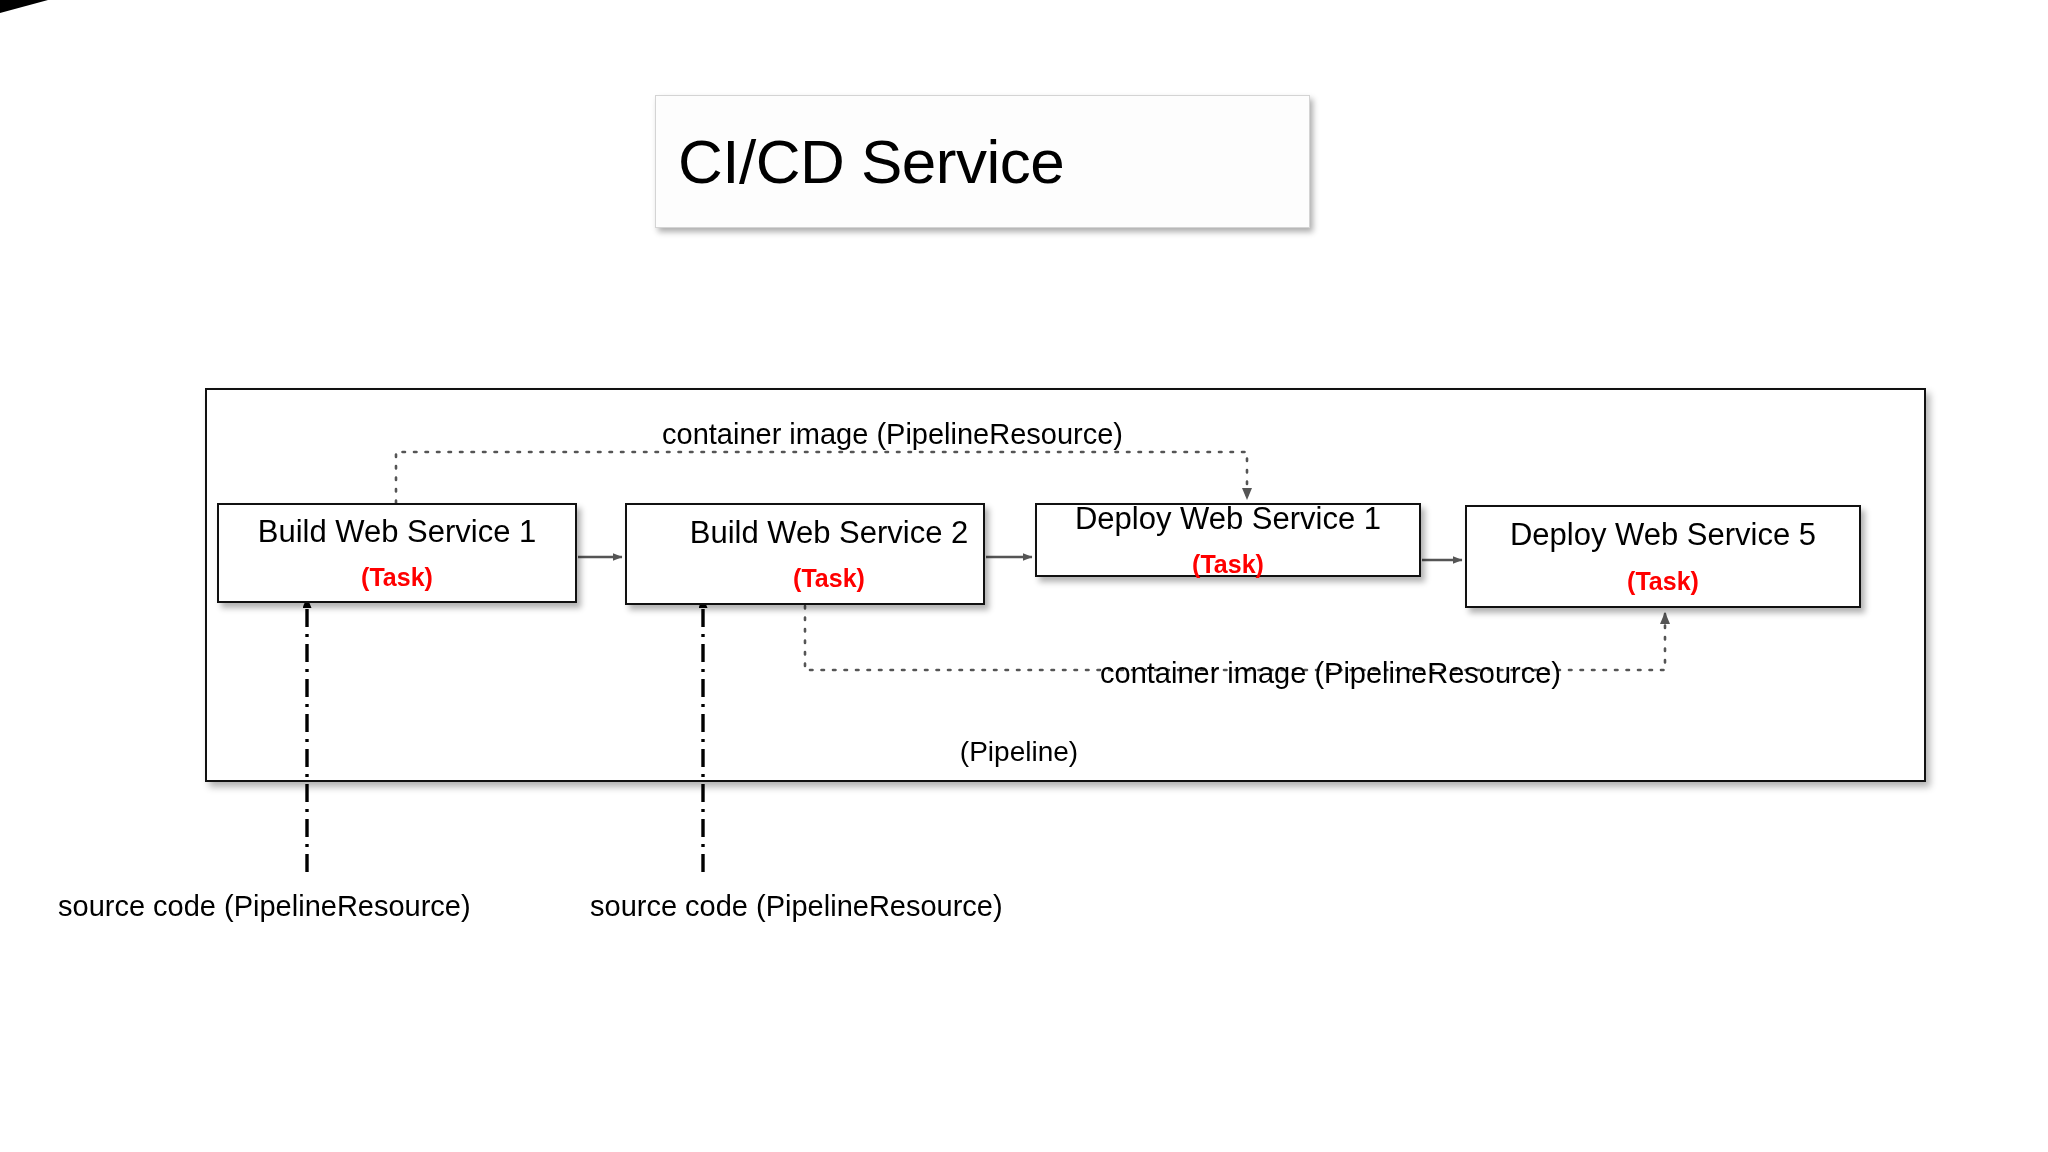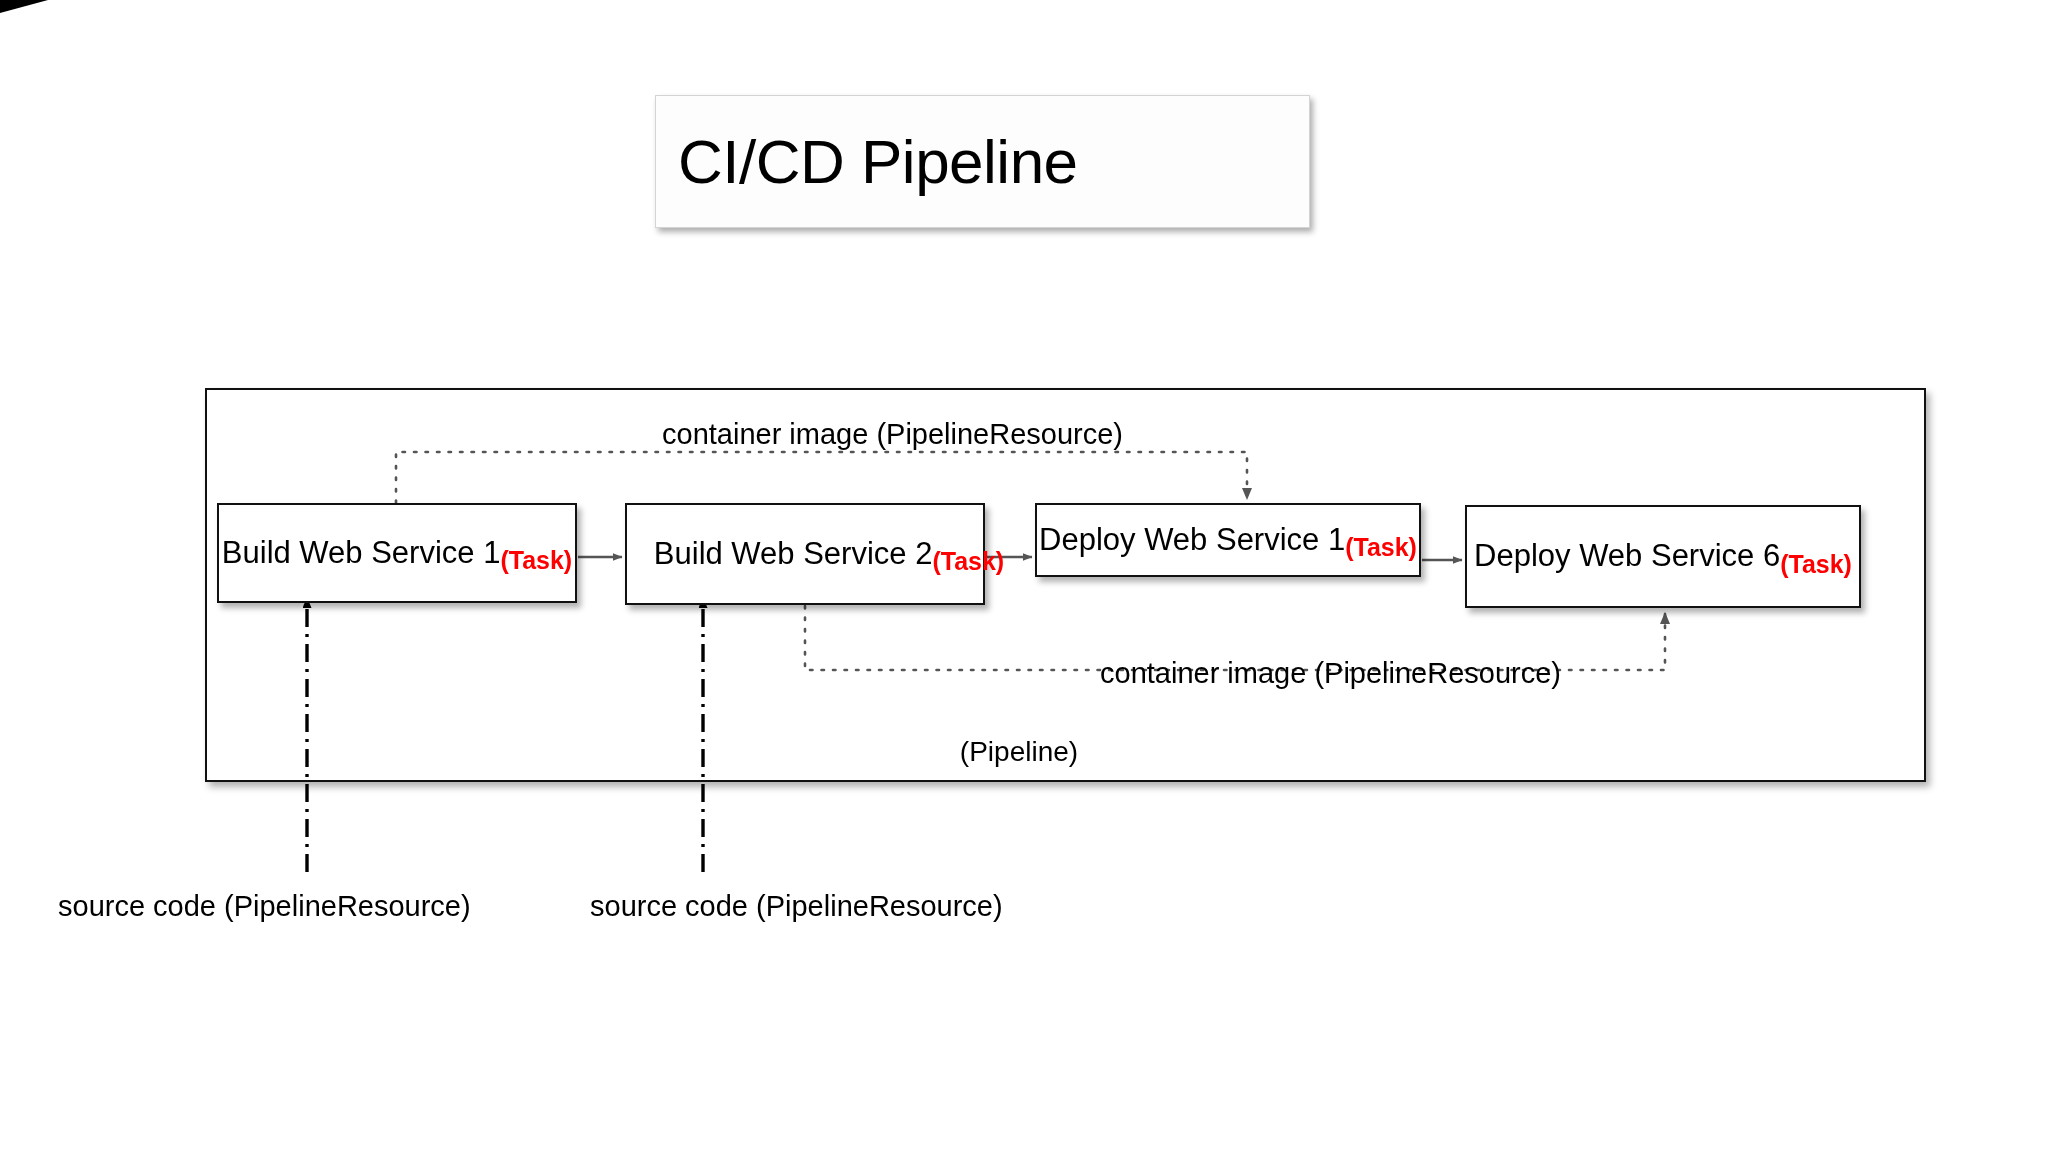--- a/index.html
+++ b/index.html
@@ -75,21 +75,21 @@
   .pipeline-caption span { position: relative; left: -5px; }
 
   
   .task-box {
     position: absolute;
     background: #ffffff;
     border: 2.5px solid #111;
     box-sizing: border-box;
     box-shadow: 4px 5px 6px rgba(0,0,0,0.30);
     display: flex;
-    flex-direction: row;
+    flex-direction: column;
     align-items: center;
     justify-content: center;
     line-height: 1.12;
   }
   .task-title {
     font-size: 31px;
     color: #000;
     white-space: nowrap;
   }
   .task-kind {
@@ -147,21 +147,21 @@
 </head>
 <body>
 
 <div id="stage">
 
   <svg class="layer">
     <polygon points="0,0 48,0 0,13" fill="#000000"></polygon>
   </svg>
 
   <div class="title-card">
-    <div class="title-text">CI/CD Pipeline</div>
+    <div class="title-text">CI/CD Service</div>
   </div>
 
   <div class="pipeline-frame"></div>
 
   <svg class="layer">
     <defs>
       <marker id="arrow-gray" markerWidth="11" markerHeight="11" refX="9.5" refY="4" orient="auto" markerUnits="userSpaceOnUse">
         <path d="M0,0 L10,4 L0,8 z" fill="#555555"></path>
       </marker>
       <marker id="arrow-black" markerWidth="12" markerHeight="12" refX="10" refY="4.5" orient="auto" markerUnits="userSpaceOnUse">
@@ -201,21 +201,21 @@
     <div class="task-title">Build Web Service 2</div>
     <div class="task-kind">(Task)</div>
   </div>
 
   <div class="task-box" id="task-2">
     <div class="task-title">Deploy Web Service 1</div>
     <div class="task-kind">(Task)</div>
   </div>
 
   <div class="task-box" id="task-3">
-    <div class="task-title">Deploy Web Service 6</div>
+    <div class="task-title">Deploy Web Service 5</div>
     <div class="task-kind">(Task)</div>
   </div>
 
   <div class="pipeline-caption">
     <span>(Pipeline)</span>
   </div>
 
   <div class="edge-label" id="label-ci-top">container image (PipelineResource)</div>
 
   <div class="edge-label" id="label-ci-bottom">container image (PipelineResource)</div>

